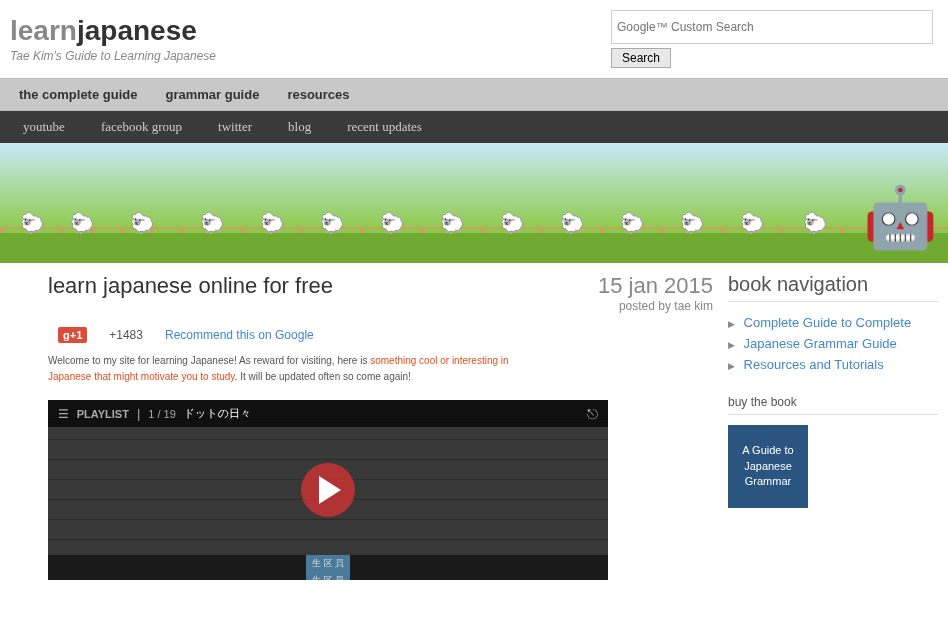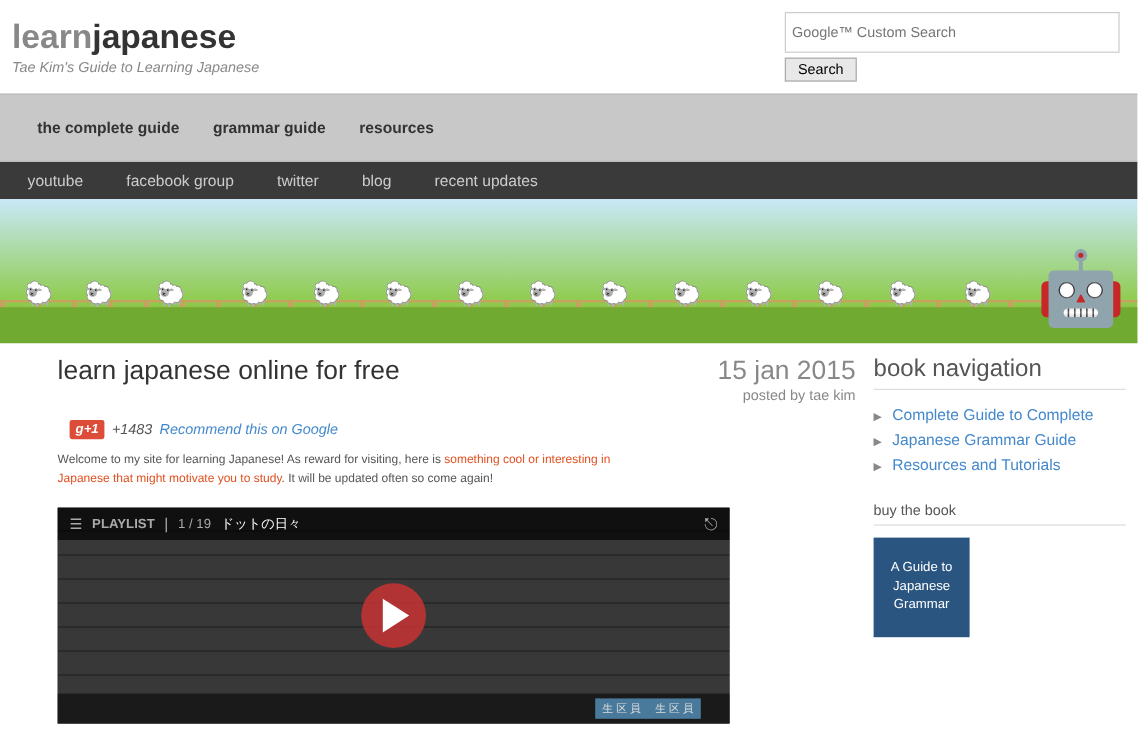--- a/index.html
+++ b/index.html
@@ -5,70 +5,70 @@
     * { margin: 0; padding: 0; box-sizing: border-box; }
     body { font-family: Arial, sans-serif; font-size: 13px; background: #fff; width: 948px; }
 
     
     #header { display: flex; justify-content: space-between; align-items: center; padding: 10px 15px 10px 10px; background: #fff; }
     #site-title { font-size: 28px; color: #555; font-weight: normal; }
     #site-title span.learn { color: #888; font-weight: bold; }
     #site-title span.japanese { color: #333; font-weight: bold; }
     #site-tagline { font-size: 12px; color: #888; font-style: italic; margin-top: 2px; }
     #search-area { display: flex; flex-direction: column; align-items: flex-end; gap: 4px; }
-    #search-input { width: 279px; height: 22px; border: 1px solid #ccc; padding: 16px 5px; font-size: 12px; color: #999; }
+    #search-input { width: 322px; height: 22px; border: 1px solid #ccc; padding: 16px 5px; font-size: 12px; color: #999; }
     #search-button { background: #e8e8e8; border: 1px solid #aaa; padding: 2px 10px; font-size: 12px; cursor: pointer; align-self: flex-start; }
 
     
-    #primary-nav { background: #c8c8c8; padding: 12px; border-top: 1px solid #bbb; border-bottom: 1px solid #bbb; }
+    #primary-nav { background: #c8c8c8; padding: 0; border-top: 1px solid #bbb; border-bottom: 1px solid #bbb; }
     #primary-nav ul { display: flex; list-style: none; padding: 0 5px; }
     #primary-nav ul li a { display: block; padding: 8px 14px; color: #333; text-decoration: none; font-size: 13px; font-weight: bold; }
 
     
     #secondary-nav { background: #3a3a3a; padding: 0; }
     #secondary-nav ul { display: flex; list-style: none; padding: 0 5px; }
-    #secondary-nav ul li a { display: block; padding: 8px 18px; color: #ccc; text-decoration: none; font-size: 13px; }
+    #secondary-nav ul li a { display: block; padding: 8px 18px; color: #ccc; text-decoration: none; font-size: 13px; font-family: Liberation Serif, serif; }
 
     
     #banner { width: 100%; height: 120px; background: linear-gradient(to bottom, #c8e8f8 0%, #90cc50 70%, #70aa30 100%); position: relative; overflow: hidden; }
     #banner-ground { position: absolute; bottom: 0; left: 0; right: 0; height: 30px; background: #70aa30; }
     #banner-fence { position: absolute; bottom: 28px; left: 0; right: 0; height: 8px; background: repeating-linear-gradient(90deg, #c8a060 0px, #c8a060 4px, transparent 4px, transparent 30px); border-top: 2px solid #c8a060; border-bottom: 2px solid #c8a060; }
     .sheep { position: absolute; bottom: 28px; font-size: 20px; }
     #doraemon { position: absolute; right: 10px; bottom: 10px; font-size: 60px; }
 
     
     #main-container { display: flex; padding: 10px; gap: 15px; }
     #content { flex: 1; min-width: 0; margin-left: 38px; }
     #sidebar { width: 210px; flex-shrink: 0; }
 
     
     #post-title { font-size: 22px; color: #333; font-weight: normal; margin-bottom: 4px; }
     #post-meta { text-align: right; margin-bottom: 10px; }
     #post-date { font-size: 22px; color: #888; }
     #post-author { font-size: 12px; color: #888; }
     #post-body { font-size: 10px; line-height: 1.6; color: #555; margin-bottom: 15px; }
     #post-body a { color: #e05020; text-decoration: none; }
-    #google-plus { display: flex; align-items: center; gap: 6px; float: right; margin-left: 10px; font-style: italic; }
+    #google-plus { display: flex; align-items: center; gap: 22px; float: right; margin-left: 10px; }
     #gplus-badge { background: #dd4b39; color: #fff; padding: 2px 5px; font-size: 11px; font-weight: bold; border-radius: 2px; }
     #gplus-count { font-size: 12px; color: #555; }
     #gplus-recommend { font-size: 12px; color: #4488cc; }
 
     
     #video-container { width: 560px; height: 180px; background: #222; position: relative; overflow: hidden; }
     #video-toolbar { position: absolute; top: 0; left: 0; right: 0; background: rgba(0,0,0,0.7); padding: 6px 10px; display: flex; align-items: center; gap: 8px; }
     #playlist-icon { color: #aaa; font-size: 12px; }
     #playlist-label { color: #aaa; font-size: 11px; font-weight: bold; }
     #playlist-count { color: #aaa; font-size: 11px; }
     #playlist-title { color: #fff; font-size: 11px; font-family: Liberation Mono, monospace; }
     #share-icon { position: absolute; right: 10px; top: 6px; color: #aaa; font-size: 14px; }
     #play-button { position: absolute; top: 50%; left: 50%; transform: translate(-50%, -50%); width: 54px; height: 54px; background: rgba(200,50,50,0.85); border-radius: 50%; display: flex; align-items: center; justify-content: center; cursor: pointer; }
     #play-arrow { width: 0; height: 0; border-top: 14px solid transparent; border-bottom: 14px solid transparent; border-left: 22px solid #fff; margin-left: 4px; }
     #video-bg { width: 100%; height: 100%; background: #333; position: relative; }
     .video-screen { width: 100%; height: 100%; background: repeating-linear-gradient(0deg, #2a2a2a 0px, #2a2a2a 1px, #383838 1px, #383838 20px); }
-    #video-bottom-bar { position: absolute; bottom: 0; left: 0; right: 0; height: 25px; background: #1a1a1a; display: flex; align-items: center; justify-content: flex-end; padding: 0 24px; }
+    #video-bottom-bar { position: absolute; bottom: 0; left: 0; right: 0; height: 25px; background: #1a1a1a; display: flex; align-items: center; justify-content: flex-start; padding: 0 14px; flex-direction: column; }
     .station-sign { background: #4a7a9b; color: #ddd; font-size: 9px; padding: 2px 6px; }
 
     
     #book-nav-title { font-size: 20px; color: #555; font-weight: normal; margin-bottom: 10px; border-bottom: 1px solid #ddd; padding-bottom: 5px; }
     #book-nav-list { list-style: none; margin-bottom: 20px; }
     #book-nav-list li { padding: 3px 0; }
     #book-nav-list li::before { content: "▶"; color: #888; font-size: 9px; margin-right: 5px; }
     #book-nav-list li a { color: #4488cc; text-decoration: none; font-size: 13px; }
     #buy-book-title { font-size: 12px; color: #555; font-weight: normal; margin-bottom: 10px; border-bottom: 1px solid #ddd; padding-bottom: 5px; }
     #book-cover { width: 80px; height: 83px; background: #2a5580; display: flex; align-items: center; justify-content: center; color: #fff; font-size: 11px; text-align: center; padding: 5px; line-height: 1.4; }

